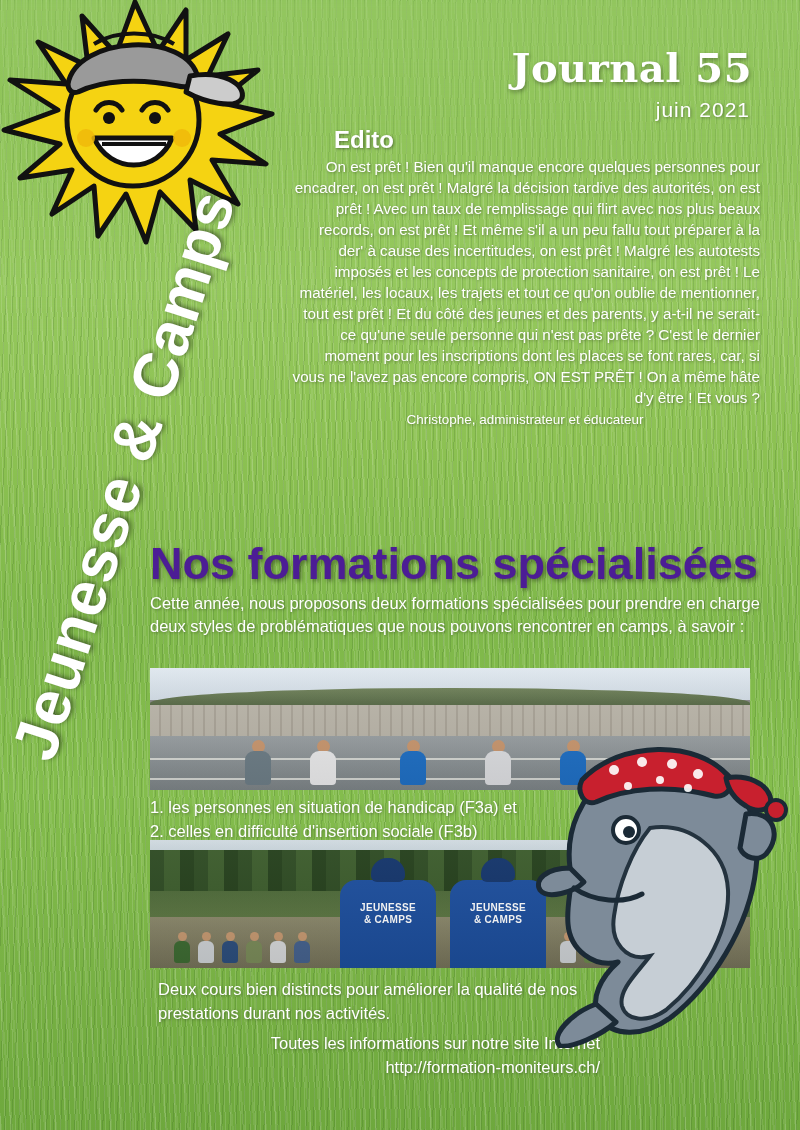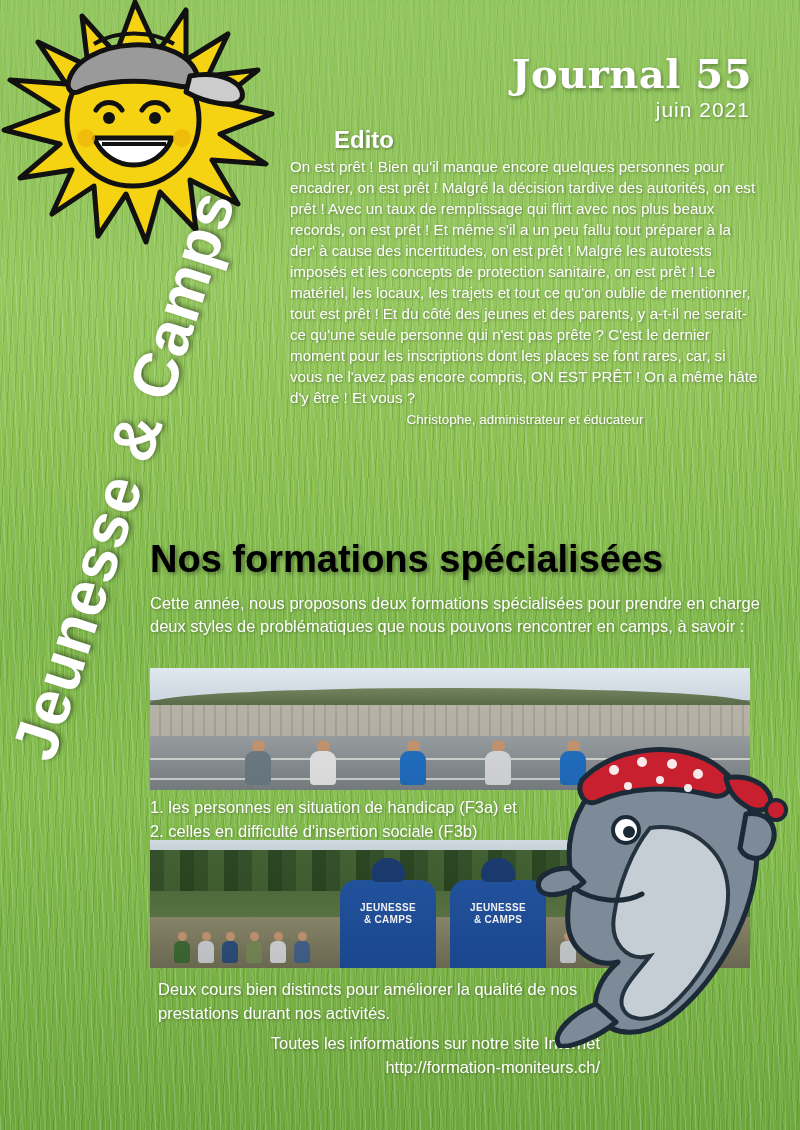--- a/index.html
+++ b/index.html
@@ -64,21 +64,21 @@
     letter-spacing: 1px;
     text-align: center;
     text-shadow: 2px 2px 5px rgba(0,0,0,0.45);
     white-space: nowrap;
   }
 
   
   .journal-title {
     position: absolute;
     right: 48px;
-    top: 50px;
+    top: 44px;
     color: #ffffff;
     font-family: "DejaVu Serif", serif;
     font-size: 40px;
     font-weight: bold;
     letter-spacing: 0.5px;
     text-shadow: 1px 2px 4px rgba(0,0,0,0.35);
   }
   .journal-date {
     position: absolute;
     right: 50px;
@@ -99,38 +99,38 @@
   }
   .edito-title {
     font-size: 24px;
     font-weight: bold;
     margin: 0 0 3px 44px;
     text-shadow: 1px 1px 3px rgba(0,0,0,0.4);
   }
   .edito-body {
     font-size: 15.2px;
     line-height: 1.38;
-    text-align: left;
+    text-align: right;
     text-shadow: 1px 1px 3px rgba(0,0,0,0.35);
     margin: 0;
   }
   .edito-sign {
     font-size: 13.5px;
     text-align: center;
     margin-top: 3px;
     text-shadow: 1px 1px 3px rgba(0,0,0,0.35);
   }
 
   
   .section-title {
     position: absolute;
     left: 150px;
     top: 538px;
-    color: #000000;
-    font-size: 38px;
+    color: #4c1d95;
+    font-size: 45px;
     font-weight: bold;
     text-shadow: 2px 2px 4px rgba(0,0,0,0.4);
   }
   .intro-text {
     position: absolute;
     left: 150px;
     top: 592px;
     width: 618px;
     color: #ffffff;
     font-size: 16.5px;

